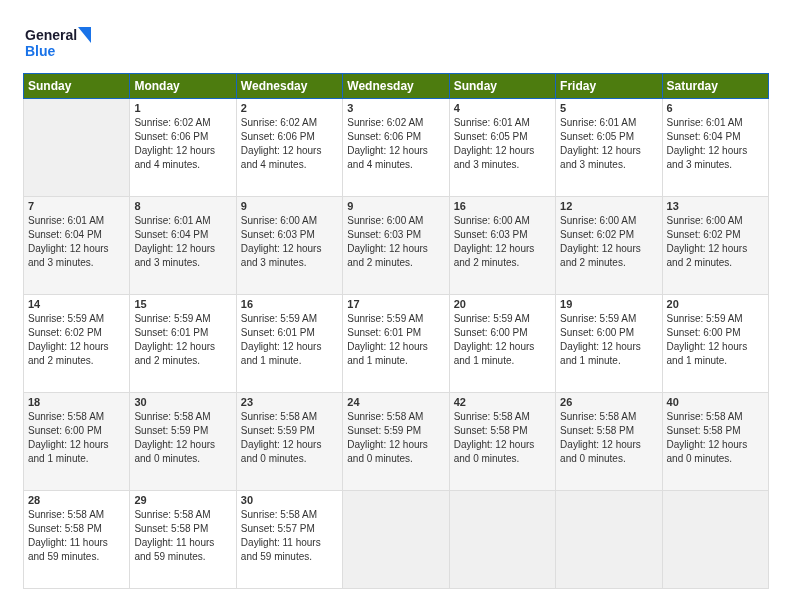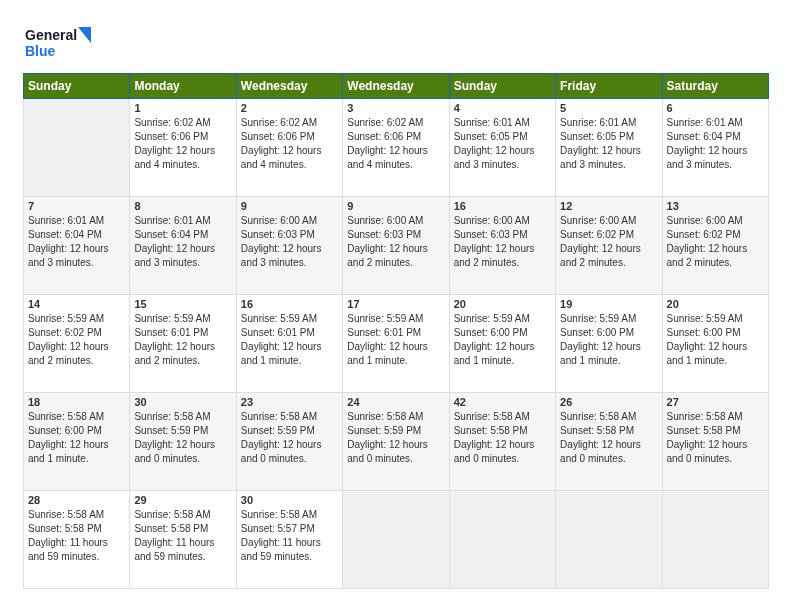--- a/index.html
+++ b/index.html
@@ -305,21 +305,21 @@
 and 0 minutes.</div>
           </td>
           <td>
             <span class="day-number">26</span>
             <div class="cell-info" style="white-space: pre-line;">Sunrise: 5:58 AM
 Sunset: 5:58 PM
 Daylight: 12 hours
 and 0 minutes.</div>
           </td>
           <td>
-            <span class="day-number">27</span>
+            <span class="day-number">40</span>
             <div class="cell-info" style="white-space: pre-line;">Sunrise: 5:58 AM
 Sunset: 5:58 PM
 Daylight: 12 hours
 and 0 minutes.</div>
           </td>
         </tr>
         <tr>
           <td>
             <span class="day-number">28</span>
             <div class="cell-info" style="white-space: pre-line;">Sunrise: 5:58 AM

